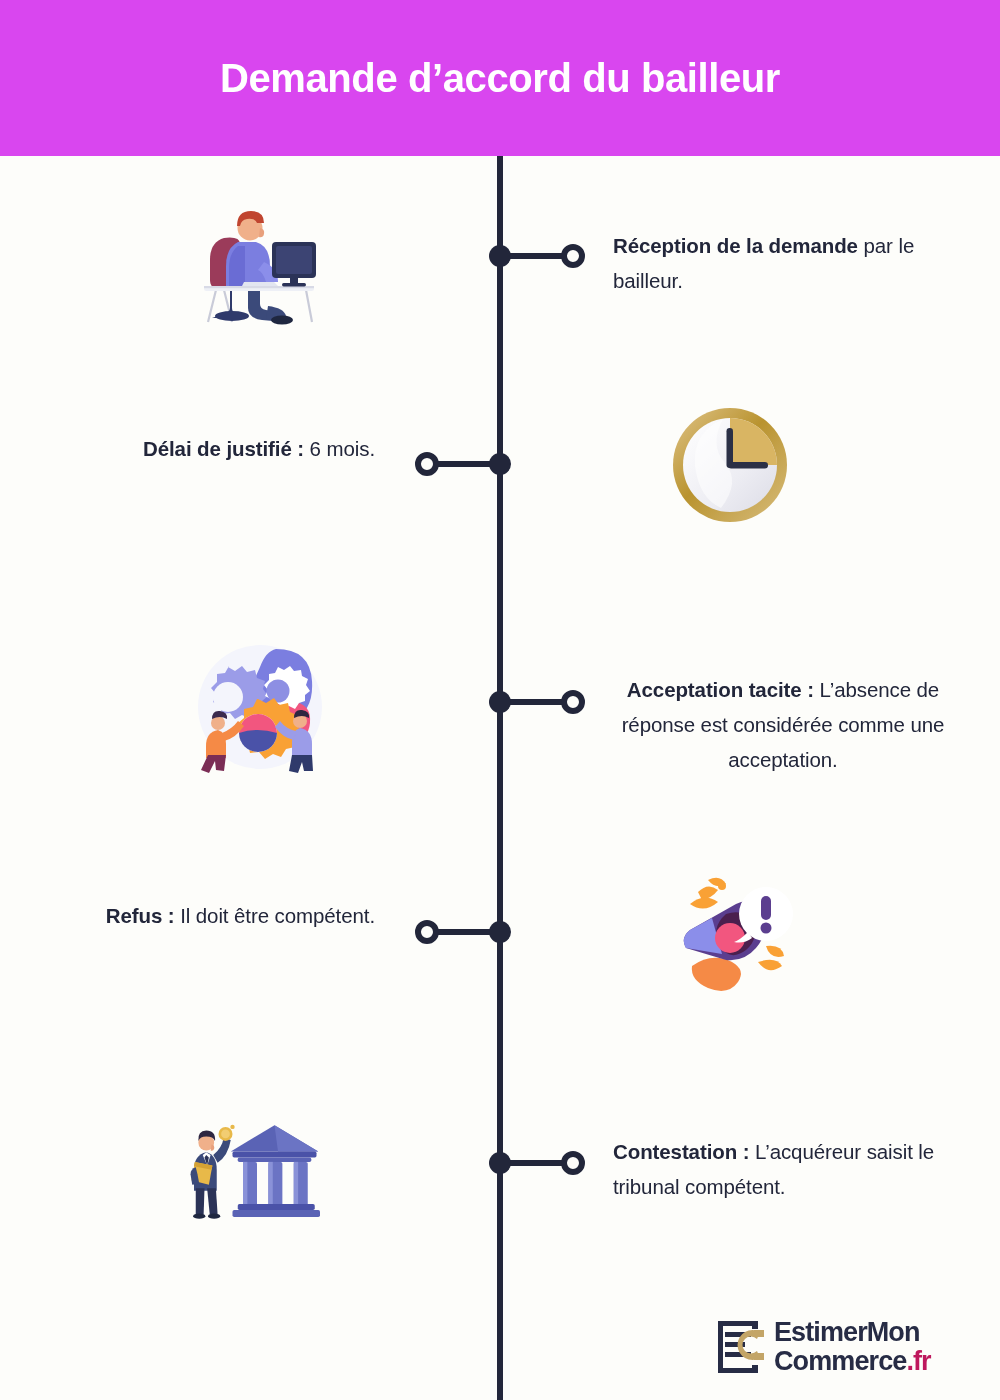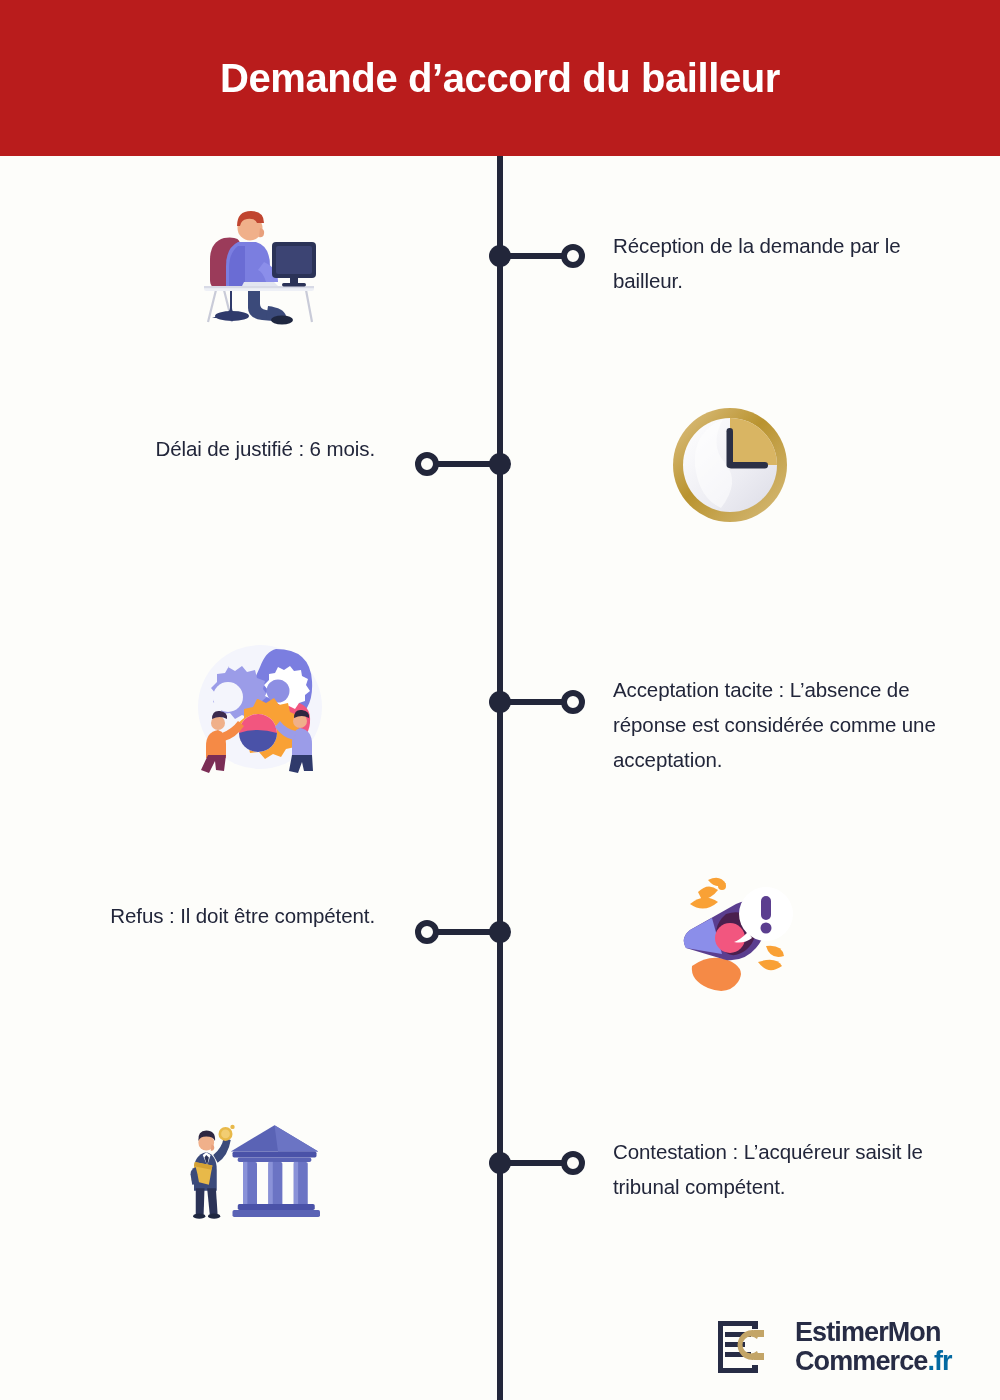--- a/index.html
+++ b/index.html
@@ -14,21 +14,21 @@
     font-family:"Liberation Sans", sans-serif;
     position:relative;
     overflow:hidden;
   }
 
   
   .header {
     position:absolute;
     left:0; top:0;
     width:1000px; height:156px;
-    background:#b91c1c;
+    background:#d946ef;
     display:flex;
     align-items:center;
     justify-content:center;
   }
   .header-title {
     color:#ffffff;
     font-size:40px;
     font-weight:bold;
     letter-spacing:-0.4px;
     text-align:center;
@@ -92,49 +92,49 @@
   .text-block.right {
     left:613px;
     width:340px;
     text-align:left;
   }
   .text-block.left {
     right:625px;
     width:400px;
     text-align:right;
   }
-  .text-block b { font-weight:normal; }
+  .text-block b { font-weight:bold; }
 
   
   .illus {
     position:absolute;
     width:140px;
     height:140px;
   }
   .illus svg { width:100%; height:100%; display:block; }
 
   
   .logo {
     position:absolute;
     left:714px;
     top:1318px;
     display:flex;
     align-items:flex-end;
-    gap:23px;
+    gap:2px;
   }
   .logo-mark { width:58px; height:58px; flex:none; }
   .logo-text {
     font-size:27px;
     font-weight:bold;
     line-height:29px;
     color:#272c45;
     letter-spacing:-0.9px;
     white-space:nowrap;
   }
-  .logo-text .tld { color:#0369a1; }
+  .logo-text .tld { color:#be185d; }
 </style>
 </head>
 <body>
 
 <div class="header">
   <div class="header-title">Demande d’accord du bailleur</div>
 </div>
 
 <div class="spine"></div>
 
@@ -213,21 +213,21 @@
     <rect x="66.5" y="33" width="6.5" height="40" rx="3.2" fill="#2b3046"></rect>
     <rect x="68" y="67" width="40" height="6.5" rx="3.2" fill="#2b3046"></rect>
   </svg>
 </div>
 
 <div class="row" style="top:702px;">
   <div class="connector right"></div>
   <div class="node-dot"></div>
   <div class="node-ring right"></div>
 </div>
-<div class="text-block right" style="top:672px;">
+<div class="text-block right" style="top:672px;text-align:center;">
   <b>Acceptation tacite :</b><span> L’absence de réponse est considérée comme une acceptation.</span>
 </div>
 <div class="illus" style="left:190px; top:635px;">
   <svg viewBox="0 0 140 140">
     <circle cx="70" cy="72" r="62" fill="#f4f5fc"></circle>
 
     <path d="M86 14 q34 0 36 32 q2 30 -20 40 q-24 10 -34 -10 q-10 -22 2 -44 q6 -16 16 -18 z" fill="#7b7ee0"></path>
 
     <path d="M100 66 q22 2 20 22 q-2 20 -24 18 q-20 -2 -18 -22 q2 -18 22 -18 z" fill="#f2567f"></path>
 

